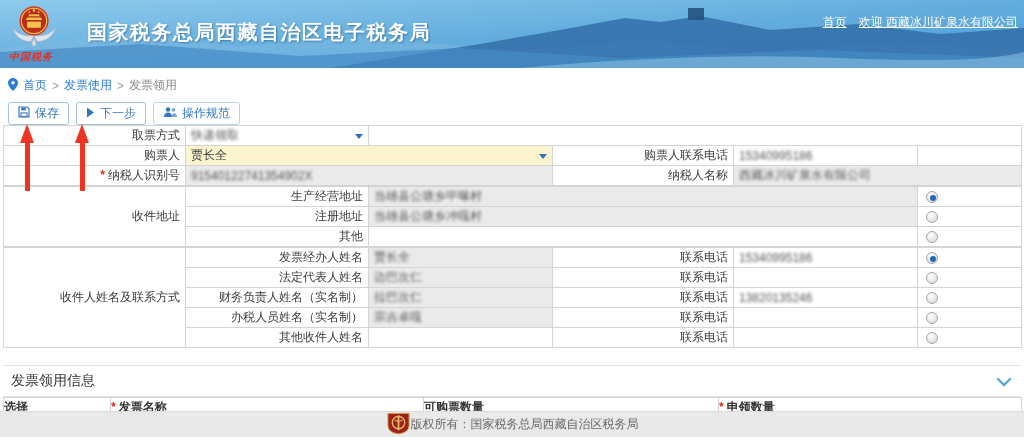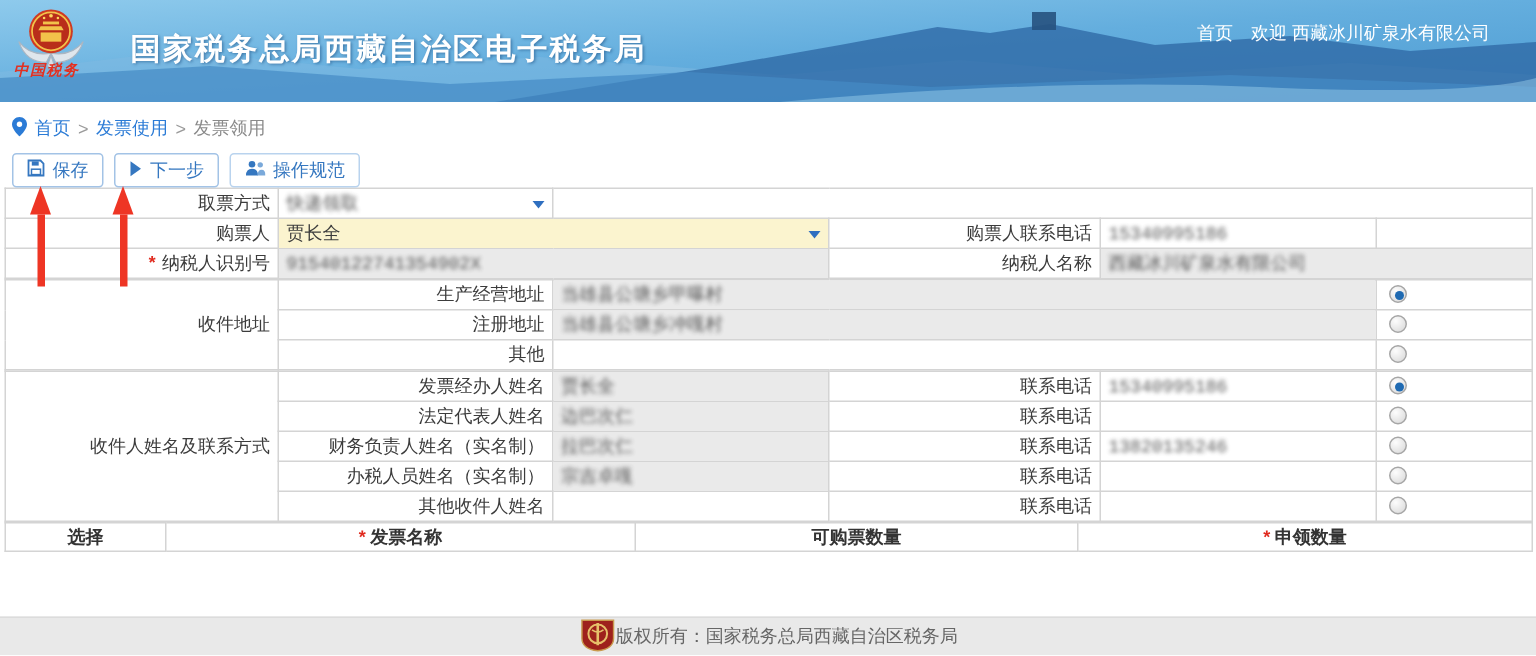--- a/index.html
+++ b/index.html
@@ -5,26 +5,26 @@
   * { box-sizing: border-box; margin: 0; padding: 0; }
   html,body { background:#fff; }
   .page {
     position: relative; width: 1024px; height: 437px; overflow: hidden;
     background: #fff; font-family: "Liberation Sans", sans-serif;
   }
   
   header { position: relative; height: 68px; overflow: hidden; }
   .mtn { position: absolute; left:0; top:0; width: 100%; height: 100%; display:block; }
   .logo { position: absolute; left: 11px; top: 3px; }
-  .logo-caption { position: absolute; left: 9px; top: 40px; color: #e23122; font-size: 10px;
+  .logo-caption { position: absolute; left: 9px; top: 50px; color: #e23122; font-size: 10px;
     font-weight: bold; font-style: italic; letter-spacing: 1px; }
   .site-title { position: absolute; left: 64px; top: 19px; color: #fff; font-size: 20px;
     font-weight: bold; letter-spacing: 1.5px; text-shadow: 1px 1px 2px rgba(25,75,125,.55); margin-left: 23px; }
   .welcome { position: absolute; right: 6px; top: 14px; width: 220px; color: #fff;
-    font-size: 12px; text-align: left; line-height: 17px; }
+    font-size: 12px; text-align: right; line-height: 17px; text-decoration: underline; }
   .welcome a { color: #fff; text-decoration: none; margin-right: 12px; }
   
   .breadcrumb { padding: 9px 0 5px 8px; font-size: 12px; display: flex; align-items: center; gap: 5px; }
   .breadcrumb a { color: #2b7bd6; text-decoration: none; }
   .breadcrumb .sep { color: #9a9a9a; }
   .breadcrumb .cur { color: #8a8a8a; }
   
   .toolbar { margin: 3px 0 0 8px; display: flex; gap: 7px; }
   .btn { display: inline-flex; align-items: center; gap: 5px; padding: 3px 9px; background: #fff;
     border: 1px solid #a3c3e6; border-radius: 3px; color: #3577c0; font-size: 12px;
@@ -33,42 +33,42 @@
   
   .arrow { position: absolute; z-index: 20; width: 14px; }
   .arrow .head { width: 0; height: 0; border-left: 7px solid transparent;
     border-right: 7px solid transparent; border-bottom: 19px solid #ee3524; }
   .arrow .shaft { width: 5px; height: 48px; background: #ee3524; margin: 0 auto; }
   #arrow-save { left: 20px; top: 124px; }
   #arrow-next { left: 75px; top: 124px; }
   
   table.grid { border-collapse: collapse; table-layout: fixed; width: 1018px; margin: 0 3px; }
   table.grid td { border: 1px solid #d4d4d4; height: 20px; padding: 0 5px; font-size: 12px;
-    color: #3c3c3c; overflow: hidden; white-space: nowrap; position: relative; font-family: Liberation Mono, monospace; }
+    color: #3c3c3c; overflow: hidden; white-space: nowrap; position: relative; }
   td.lbl, td.sub, td.group { text-align: right; color: #4a4a4a; }
   td.gray { background: #eaeaea; }
   td.yellow { background: #fbf4cf; }
   .req { color: #e02a1e; margin-right: 3px; font-weight: bold; }
   .blur { filter: blur(1.4px); opacity: .85; }
   .caret { position: absolute; right: 5px; top: 50%; margin-top: -2px; width: 0; height: 0;
     border-left: 4px solid transparent; border-right: 4px solid transparent;
     border-top: 5px solid #2f6fc0; }
   .radio { display: inline-block; width: 12px; height: 12px; border-radius: 50%;
     background: radial-gradient(circle at 35% 30%, #fdfdfd, #d6d6d6);
     border: 1px solid #a6a6a6; vertical-align: middle; position: relative; margin-left: 3px; }
   .radio.on::after { content: ""; position: absolute; left: 2.5px; top: 2.5px; width: 6px;
     height: 6px; border-radius: 50%; background: #1f6ab2; }
   .mt3 { margin-top: 3px; } .mt2 { margin-top: 2px; } .mt6 { margin-top: 6px; }
   
   .section-bar { margin: 17px 3px 0; border-top: 1px solid #e2e2e2; border-bottom: 1px solid #e4e4e4;
     padding: 6px 8px; font-size: 14px; color: #333; position: relative; }
   .section-bar .chev { position: absolute; right: 10px; top: 8px; cursor: pointer; }
   table.grid2 { border-collapse: collapse; table-layout: fixed; width: 1018px; margin: 0 3px; }
   table.grid2 td { border: 1px solid #d4d4d4; height: 19px; font-size: 12px; font-weight: bold;
-    color: #333; text-align: center; white-space: nowrap; overflow: hidden; }
+    color: #333; text-align: left; white-space: nowrap; overflow: hidden; }
   
   footer { position: absolute; left: 0; right: 0; bottom: 0; height: 26px; background: #e9e9e9;
     border-top: 1px solid #dcdcdc; display: flex; align-items: center; justify-content: center;
     font-size: 12px; color: #666; z-index: 15; }
 </style>
 </head>
 <body>
 
 <div class="page">
 
@@ -267,20 +267,28 @@
     <tr>
       <td class="sub">其他收件人姓名</td>
       <td><span></span></td>
       <td class="sub">联系电话</td>
       <td><span></span></td>
       <td><span class="radio"></span></td>
     </tr>
   </tbody>
     </table>
 
+  <div class="section-bar">
+    <span>发票领用信息</span>
+    <span class="chev">
+      <svg width="14" height="9" viewBox="0 0 14 9">
+          <path d="M1,1 L7,7 L13,1" fill="none" stroke="#58a6e0" stroke-width="2.4" stroke-linecap="round"></path>
+        </svg>
+    </span>
+  </div>
   <table class="grid2">
     <colgroup>
         <col style="width:107px">
         <col style="width:313px">
         <col style="width:295px">
         <col style="width:303px">
       </colgroup>
     <tbody>
         <tr>
       <td>选择</td>

